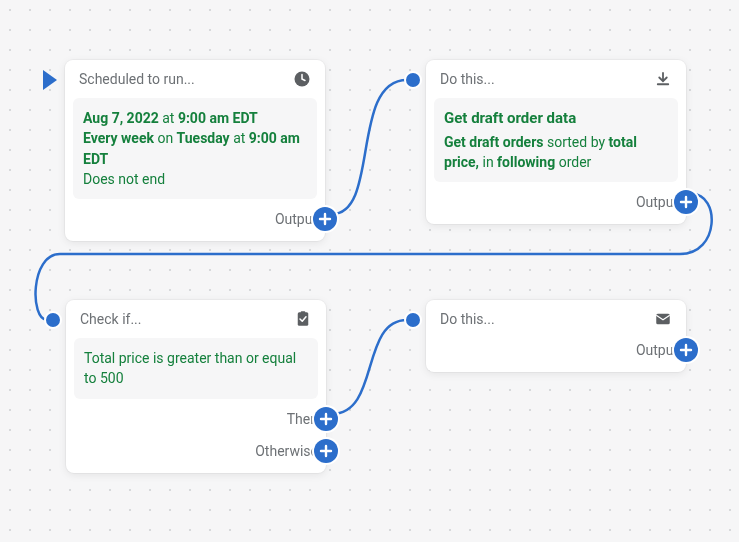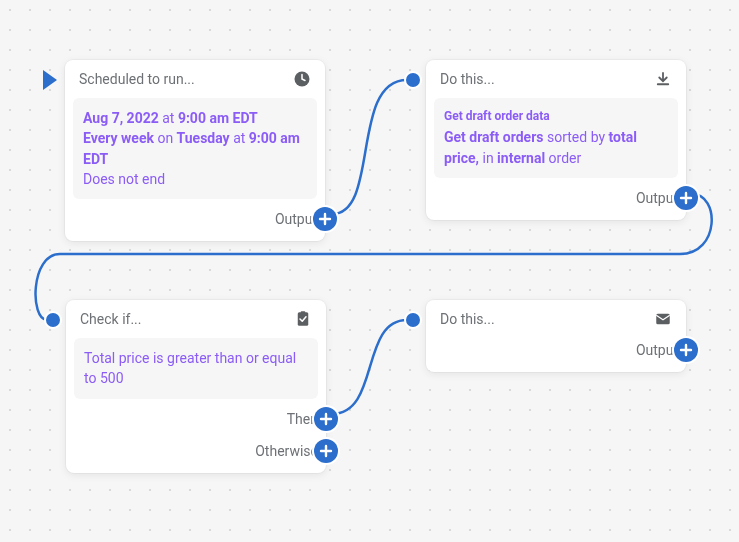--- a/index.html
+++ b/index.html
@@ -42,26 +42,26 @@
   .header-icon {
     color: #5c5f62;
     display: inline-flex;
   }
   .node-body {
     margin: 0 8px 8px 8px;
     padding: 10px;
     background: #f6f6f7;
     border-radius: 6px;
     line-height: 1.45;
-    color: #8b5cf6;
+    color: #15803d;
     font-size: 14px;
   }
   .node-body .heading {
     font-weight: 700;
-    font-size: 12px;
+    font-size: 15px;
     margin-bottom: 2px;
   }
   .node-footer {
     display: flex;
     flex-direction: column;
     gap: 8px;
     padding: 0 8px 10px 8px;
   }
   .port-row {
     display: flex;
@@ -157,21 +157,21 @@
     <span class="title">Do this...</span>
     <span class="header-icon">
       <svg width="18" height="18" viewBox="0 0 24 24" fill="none" stroke="#5c5f62" stroke-width="2.4" stroke-linecap="round">
           <path d="M12 4 L12 14 M7 10 L12 15 L17 10 M5 19 L19 19"></path>
         </svg>
     </span>
   </div>
   <div class="node-body">
     <div class="heading">Get draft order data</div>
     <div>
-      <b>Get draft orders</b><span> sorted by </span><b>total price,</b><span> in </span><b>internal</b><span> order</span>
+      <b>Get draft orders</b><span> sorted by </span><b>total price,</b><span> in </span><b>following</b><span> order</span>
     </div>
   </div>
   <div class="node-footer">
     <div class="port-row">
       <span class="port-label">Output</span>
       <div class="plus-btn">
         <svg width="14" height="14" viewBox="0 0 14 14">
             <path d="M7 2 L7 12 M2 7 L12 7" stroke="#fff" stroke-width="2.4" stroke-linecap="round"></path>
           </svg>
       </div>

